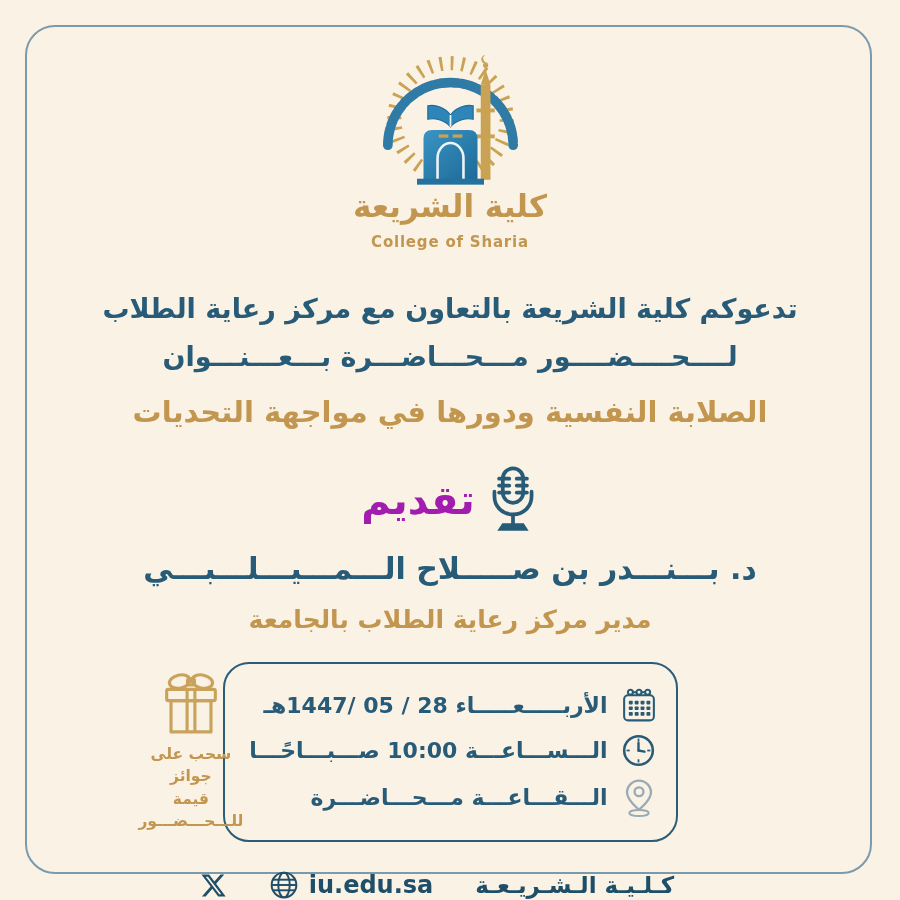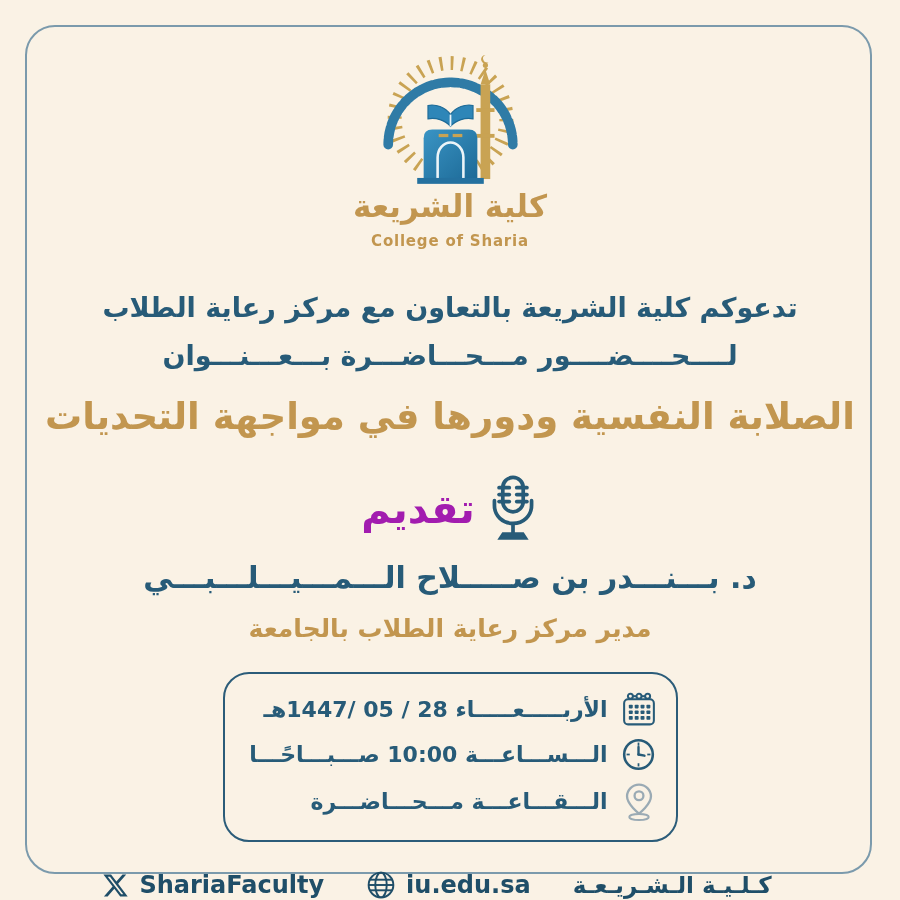--- a/index.html
+++ b/index.html
@@ -22,21 +22,21 @@
   .arabic-wordmark{
     direction:rtl;color:#c2964f;font-size:31px;font-weight:bold;line-height:1.2;margin-top:0;
   }
   .english-wordmark{
     color:#c2964f;font-size:15px;font-weight:bold;letter-spacing:0.8px;margin-top:7px;
   }
   .invite{direction:rtl;font-weight:bold;color:#275b78;}
   .invite-line1{margin-top:40px;font-size:27px;line-height:1.3;}
   .invite-line2{margin-top:13px;font-size:27px;line-height:1.3;}
   .lecture-title{
-    direction:rtl;margin-top:20px;color:#c2964f;font-size:37px;font-weight:bold;line-height:1.3;
+    direction:rtl;margin-top:20px;color:#c2964f;font-size:29px;font-weight:bold;line-height:1.3;
   }
   .presenting{
     margin-top:32px;display:flex;direction:rtl;align-items:center;gap:12px;
   }
   .presenting-label{color:#a21caf;font-size:40px;font-weight:bold;}
   .presenter-name{direction:rtl;margin-top:13px;font-size:30px;font-weight:bold;color:#275b78;line-height:1.3;}
   .presenter-role{direction:rtl;margin-top:16px;font-size:25px;font-weight:bold;color:#c2964f;line-height:1.3;}
   .details-box{
     margin-top:26px;width:455px;height:180px;box-sizing:border-box;
     border:2.2px solid #2b5c79;border-radius:26px;
@@ -180,28 +180,40 @@
             <path d="M18,3 C10.5,3 4.5,9 4.5,16.2 c0,9.3 13.5,19.4 13.5,19.4 s13.5,-10.1 13.5,-19.4 C31.5,9 25.5,3 18,3 Z" stroke-width="2.6"></path>
             <circle cx="18" cy="15.5" r="5" stroke-width="2.6"></circle>
             <ellipse cx="18" cy="39.5" rx="11" ry="3.4" stroke-width="2.2"></ellipse>
           </svg>
         </span>
         <span>الـــقـــاعـــة مـــحـــاضـــرة</span>
       </div>
 
     </div>
 
+    <div class="gift-col">
+      <svg width="64" height="66" viewBox="0 0 72 76" fill="none" stroke="#c9a35c" stroke-width="3.6" stroke-linejoin="round">
+        <ellipse cx="23" cy="11" rx="12" ry="7.5" transform="rotate(-12 23 11)"></ellipse>
+        <ellipse cx="49" cy="11" rx="12" ry="7.5" transform="rotate(12 49 11)"></ellipse>
+        <rect x="32" y="8" width="8" height="7" rx="2"></rect>
+        <rect x="8" y="20" width="56" height="13" rx="2"></rect>
+        <rect x="13" y="33" width="46" height="36"></rect>
+        <line x1="31.5" y1="20" x2="31.5" y2="69"></line>
+        <line x1="40.5" y1="20" x2="40.5" y2="69"></line>
+      </svg>
+      <div class="prize-note">سحب على جوائز</div>
+      <div class="prize-note" style="margin-top:0;">قيمة للـــحـــضـــور</div>
+    </div>
   </div>
 
   <div class="footer">
     <div class="footer-item">
       <svg width="27" height="27" viewBox="0 0 24 24" fill="#1f4e68" fill-rule="evenodd">
         <path d="M18.244 2.25h3.308l-7.227 8.26 8.502 11.24h-6.657l-5.214-6.817L4.99 21.75H1.68l7.73-8.835L1.254 2.25H8.08l4.713 6.231L18.244 2.25Zm-1.161 17.52h1.833L7.084 4.126H5.117L17.083 19.77Z"></path>
       </svg>
-      <span>ShariaFaculty</span>
     </div>
     <div class="footer-item">
       <svg width="30" height="30" viewBox="0 0 34 34" fill="none" stroke="#1f4e68" stroke-width="2.2">
         <circle cx="17" cy="17" r="14"></circle>
         <ellipse cx="17" cy="17" rx="6.5" ry="14"></ellipse>
         <line x1="4.6" y1="11" x2="29.4" y2="11"></line>
         <line x1="4.6" y1="23" x2="29.4" y2="23"></line>
         <line x1="3" y1="17" x2="31" y2="17"></line>
       </svg>
       <span>iu.edu.sa</span>

